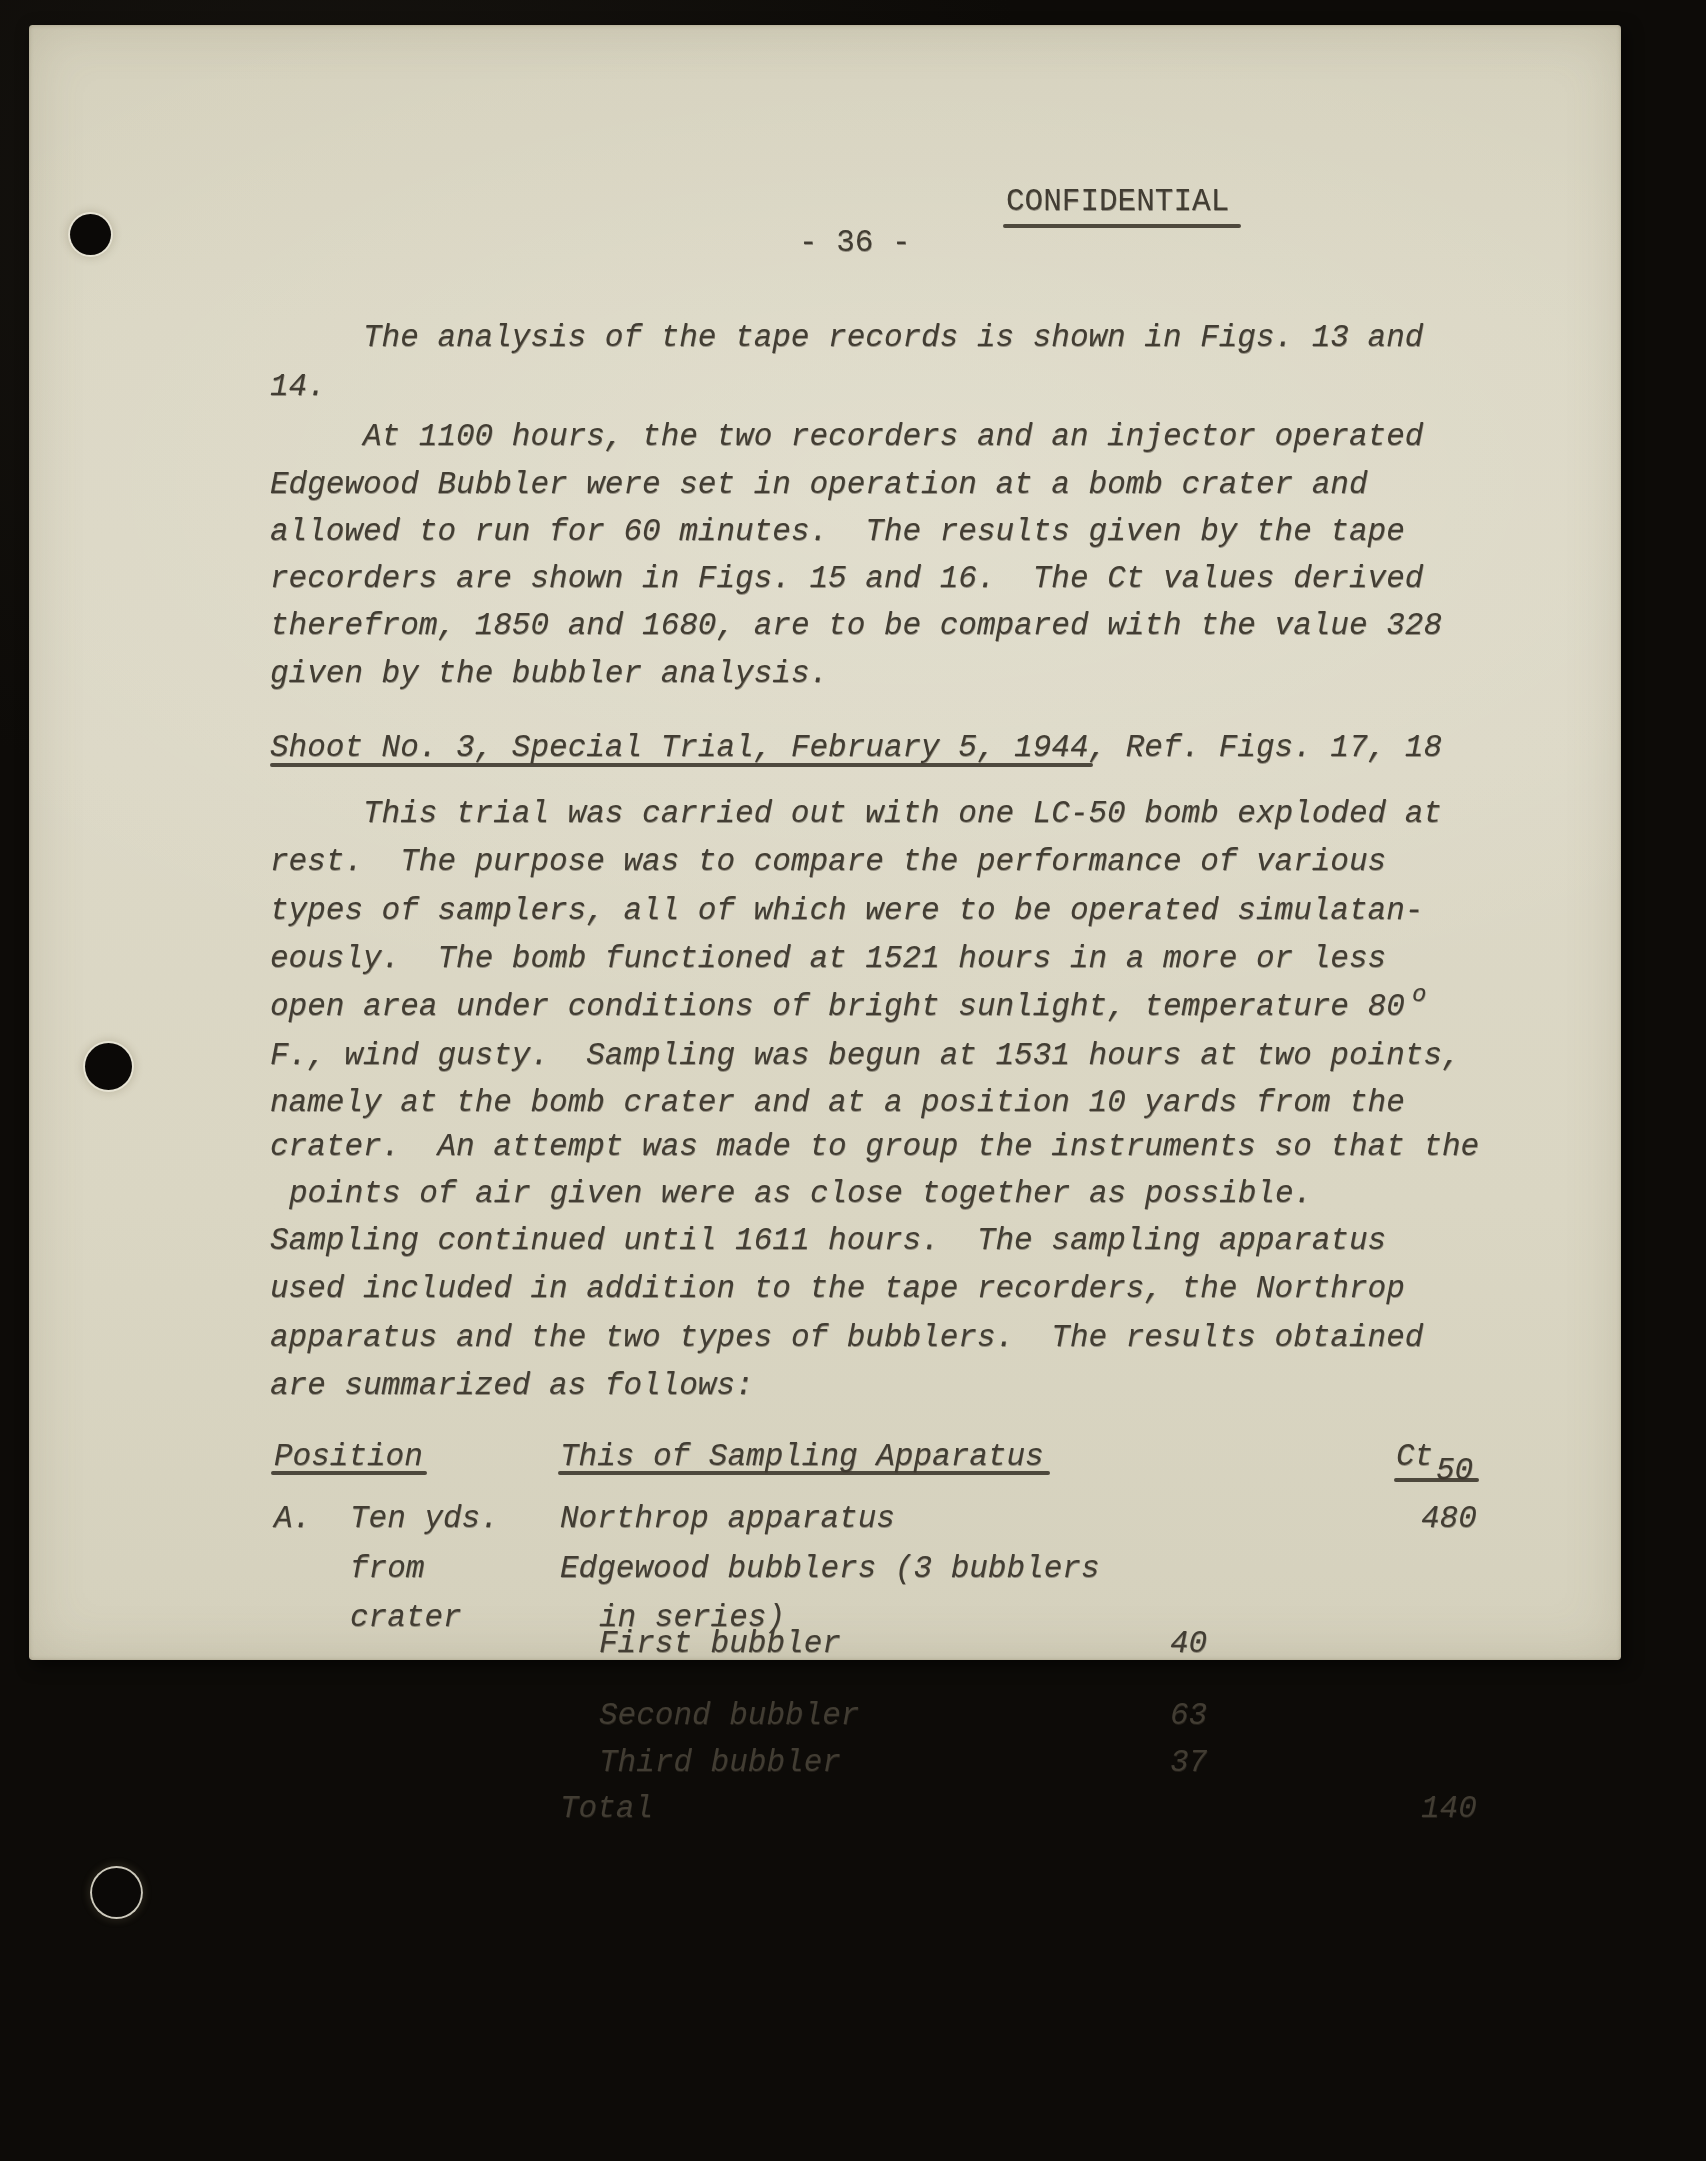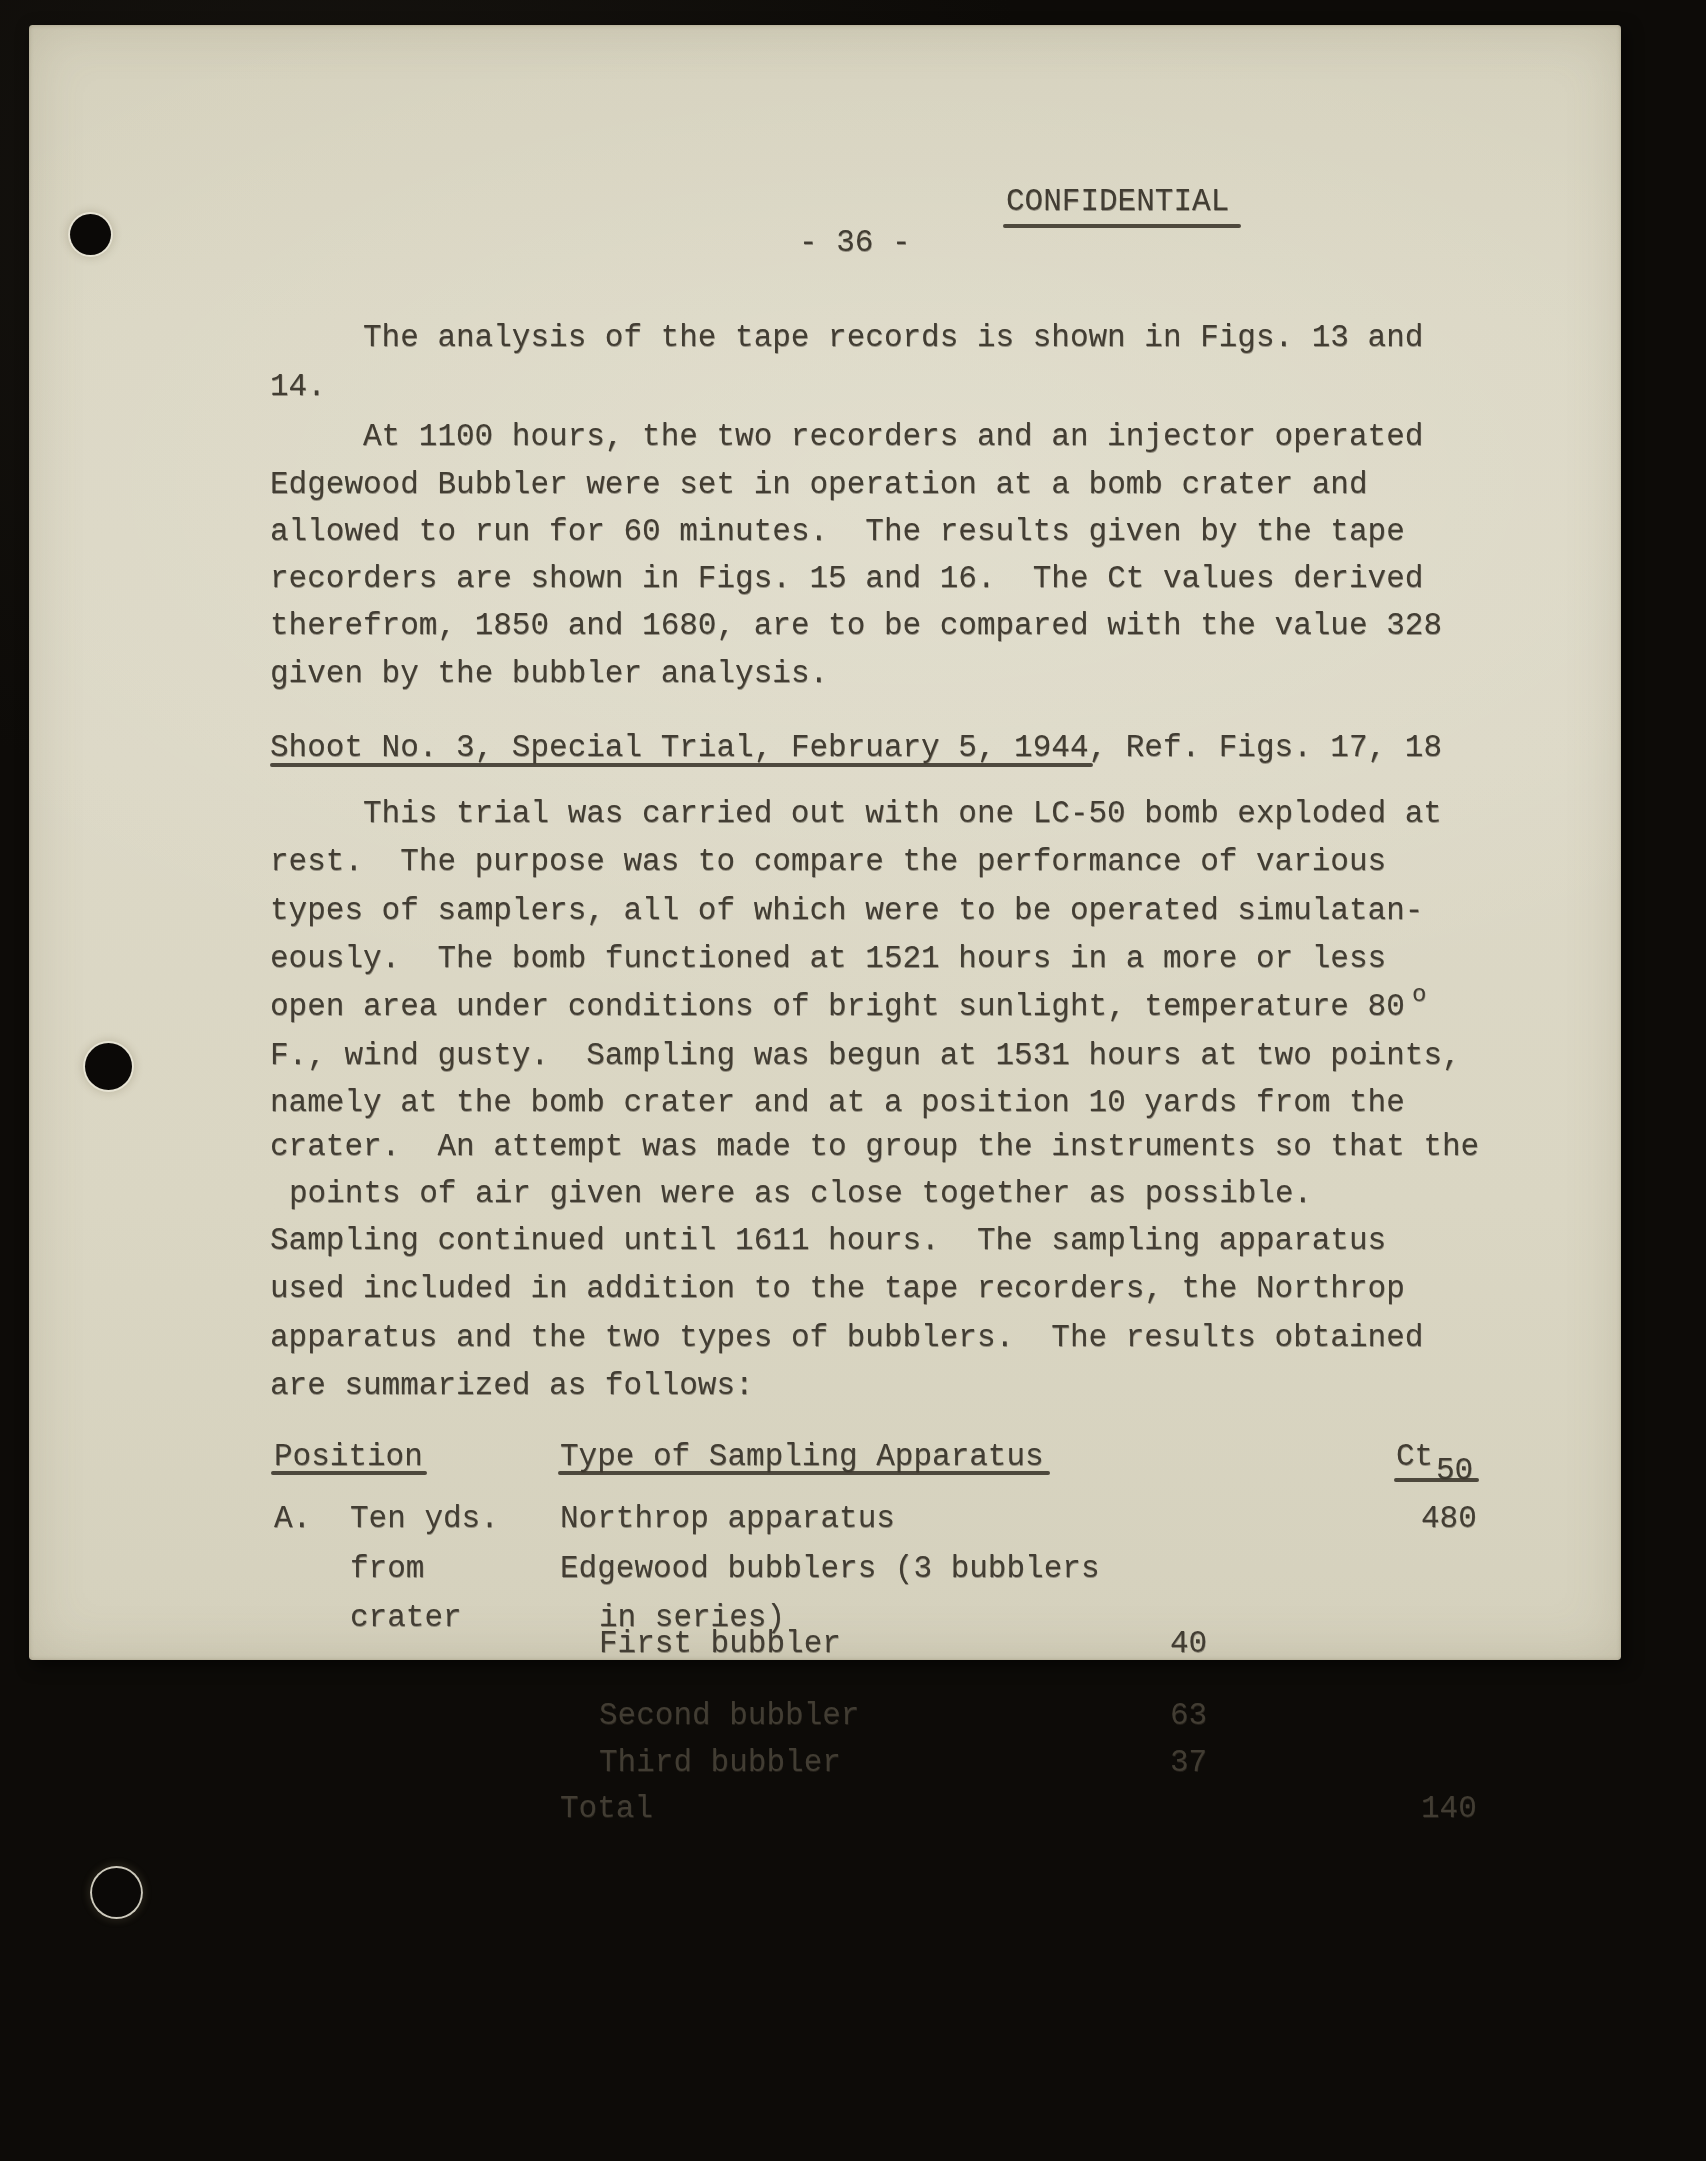--- a/index.html
+++ b/index.html
@@ -29,20 +29,21 @@
       4.4px 5.6px 16px rgba(0,0,0,0.55);
   }
   
   .content{position:absolute;left:-29px;top:-25px;width:1707px;height:2161px;}
 
   .tline{position:absolute;left:0;width:100%;height:39px;color:#423d33;}
   .seg{
     position:absolute;top:0;white-space:pre;
     font-size:31px;line-height:37px;
     text-shadow:0.4px 0.5px 0.6px rgba(62,56,46,0.45);
+    font-style:italic;
   }
   .sup{font-size:24px;top:-12.4px;}
   .sub{top:13.7px;}
 
   .label{
     position:absolute;color:#423d33;font-size:31px;line-height:37px;white-space:pre;
     text-shadow:0.4px 0.5px 0.6px rgba(62,56,46,0.45);
   }
   .rule{position:absolute;background:rgba(58,52,42,0.88);border-radius:1.9px;}
   .hole{
@@ -125,21 +126,21 @@
           <span class="seg" style="left: 270px;">used included in addition to the tape recorders, the Northrop</span>
         </div>
         <div class="tline" style="top: 1319px;">
           <span class="seg" style="left: 270px;">apparatus and the two types of bubblers.  The results obtained</span>
         </div>
         <div class="tline" style="top: 1367px;">
           <span class="seg" style="left: 270px;">are summarized as follows:</span>
         </div>
         <div class="tline" style="top: 1438px;">
           <span class="seg" style="left: 274px;">Position</span>
-          <span class="seg" style="left: 560px;">Type of Sampling Apparatus</span>
+          <span class="seg" style="left: 560px;">This of Sampling Apparatus</span>
           <span class="seg" style="left: 1396px;">Ct</span>
           <span class="seg sub" style="left: 1436px;">50</span>
         </div>
         <div class="tline" style="top: 1500px;">
           <span class="seg" style="left: 274px;">A.</span>
           <span class="seg" style="left: 350px;">Ten yds.</span>
           <span class="seg" style="left: 560px;">Northrop apparatus</span>
           <span class="seg" style="left: 1421px;">480</span>
         </div>
         <div class="tline" style="top: 1550px;">

